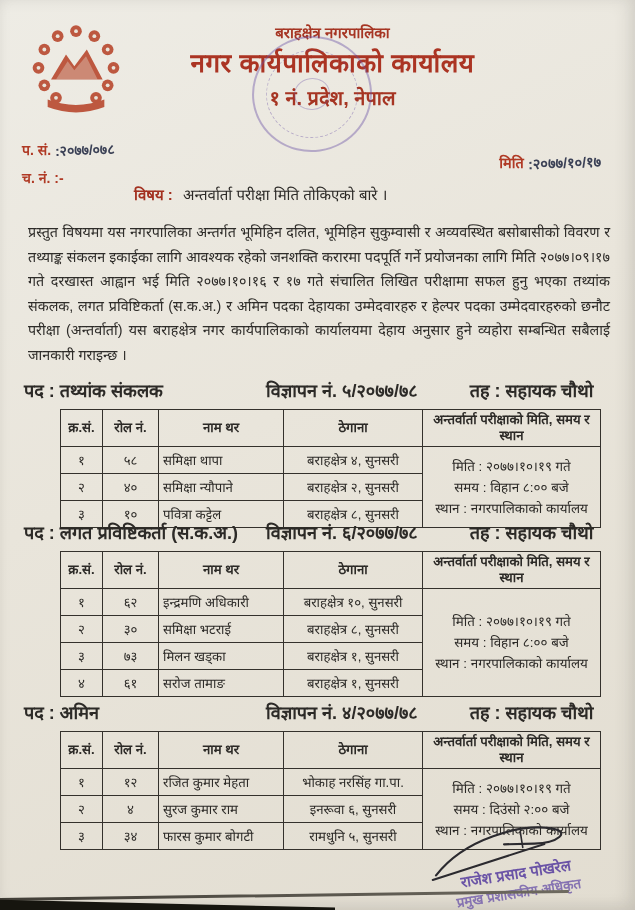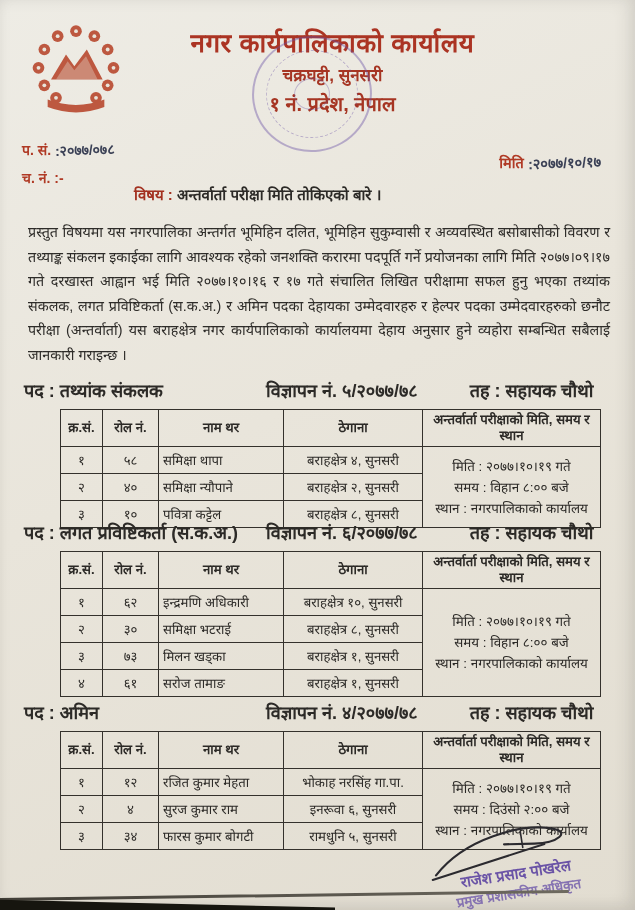--- a/index.html
+++ b/index.html
@@ -26,21 +26,21 @@
   }
   .stamp-round::after {
     content:""; position:absolute; inset:40px; border-radius:50%;
     border:1px solid rgba(104,78,164,.45);
   }
   .refs { position:absolute; left:22px; top:136px; font-size:14px; font-weight:bold; color:#b03a25; line-height:28px; }
   .hand { color:#3b4156; font-weight:600; display:inline-block; transform:rotate(-2deg); }
   .date-line { position:absolute; right:34px; top:152px; font-size:14.5px; font-weight:bold; color:#b03a25; }
   .subject { position:absolute; left:134px; top:184px; font-size:15px; }
   .subject .s-label { color:#a33120; font-weight:bold; }
-  .subject .s-text { color:#2c2a27; font-weight:bold; }
+  .subject .s-text { color:#2c2a27; font-weight:normal; margin-left:6px; }
   .bodytxt {
     position:absolute; left:28px; top:220px; width:582px;
     font-size:14.3px; line-height:24.5px; text-align:justify; color:#2e2c29;
   }
   
   .section { position:absolute; left:0; width:635px; }
   .sec1 { top:378px; } .sec2 { top:520px; } .sec3 { top:700px; }
   .sec-head { display:flex; padding:0 38px 0 24px; font-size:18px; font-weight:bold; color:#2c2a27; }
   .sec-head .post { width:226px; }
   .sec-head .advert { width:200px;padding-left:16px; }
@@ -96,22 +96,22 @@
       <circle cx="38" cy="12" r="2.3"></circle>
         <circle cx="22" cy="28" r="2.3"></circle>
         <circle cx="15" cy="50" r="2.3"></circle>
       <circle cx="22" cy="71" r="2.3"></circle>
         <circle cx="36" cy="86" r="2.3"></circle>
       <path d="M36 64 L50 42 L58 53 L72 36 L86 64 Z" opacity=".35"></path>
     </g>
   </svg>
 
   <div class="lh">
+    <div class="l1">बराहक्षेत्र नगरपालिका</div>
     <div class="l2">नगर कार्यपालिकाको कार्यालय</div>
-    <div class="l3">चक्रघट्टी, सुनसरी</div>
     <div class="l4">१ नं. प्रदेश, नेपाल</div>
   </div>
 
   <div class="stamp-round"></div>
 
   <div class="refs">
     <div>
       <span>प. सं.</span>
       <span class="hand">:२०७७/०७८</span>
     </div>

